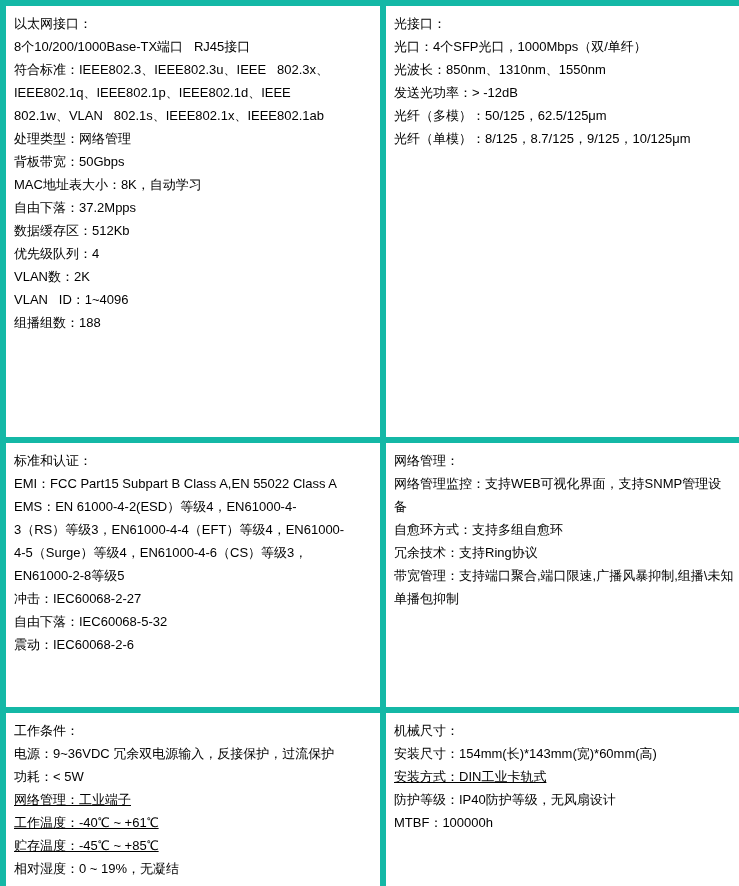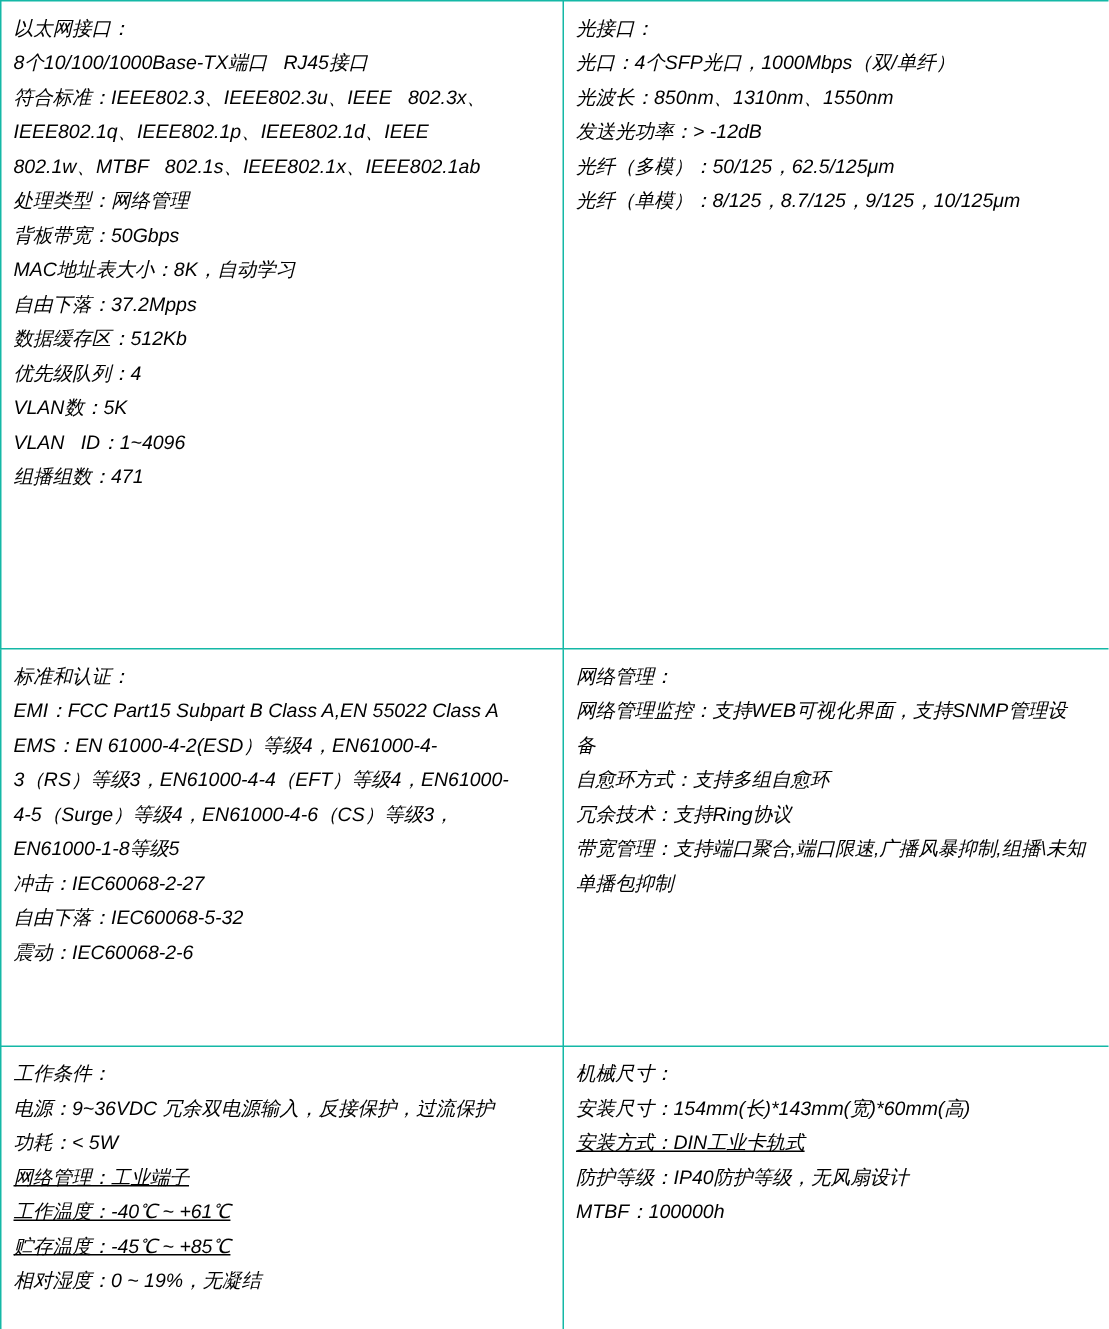--- a/index.html
+++ b/index.html
@@ -14,24 +14,23 @@
     color: #000000;
     font-size: 13px;
   }
   .spec-table {
     width: 735px;
     margin: 0;
     border-collapse: collapse;
     table-layout: fixed;
   }
   .spec-table td {
-    border: 1px solid #14b8a6;
+    border: 6px solid #14b8a6;
     vertical-align: top;
     padding: 6px 8px 10px 8px;
-    font-style: italic;
   }
   .col-left { width: 358px; }
   .col-right { width: 375px; }
   .cell-block {
     display: block;
   }
   .line {
     display: block;
     line-height: 23px;
     font-size: 13px;
@@ -47,33 +46,33 @@
 </style>
 </head>
 <body>
 
 <table class="spec-table">
   <tbody>
     <tr class="row-1">
       <td class="col-left">
         <span class="cell-block">
           <span class="line">以太网接口：</span>
-          <span class="line">8个10/100/1000Base-TX端口   RJ45接口</span>
+          <span class="line">8个10/200/1000Base-TX端口   RJ45接口</span>
           <span class="line">符合标准：IEEE802.3、IEEE802.3u、IEEE   802.3x、</span>
           <span class="line">IEEE802.1q、IEEE802.1p、IEEE802.1d、IEEE</span>
-          <span class="line">802.1w、MTBF   802.1s、IEEE802.1x、IEEE802.1ab</span>
+          <span class="line">802.1w、VLAN   802.1s、IEEE802.1x、IEEE802.1ab</span>
           <span class="line">处理类型：网络管理</span>
           <span class="line">背板带宽：50Gbps</span>
           <span class="line">MAC地址表大小：8K，自动学习</span>
           <span class="line">自由下落：37.2Mpps</span>
           <span class="line">数据缓存区：512Kb</span>
           <span class="line">优先级队列：4</span>
-          <span class="line">VLAN数：5K</span>
+          <span class="line">VLAN数：2K</span>
           <span class="line">VLAN   ID：1~4096</span>
-          <span class="line">组播组数：471</span>
+          <span class="line">组播组数：188</span>
         </span>
       </td>
       <td class="col-right">
         <span class="cell-block">
           <span class="line">光接口：</span>
           <span class="line">光口：4个SFP光口，1000Mbps（双/单纤）</span>
           <span class="line">光波长：850nm、1310nm、1550nm</span>
           <span class="line">发送光功率：&gt; -12dB</span>
           <span class="line">光纤（多模）：50/125，62.5/125μm</span>
           <span class="line">光纤（单模）：8/125，8.7/125，9/125，10/125μm</span>
@@ -81,21 +80,21 @@
       </td>
     </tr>
     <tr class="row-2">
       <td class="col-left">
         <span class="cell-block">
           <span class="line">标准和认证：</span>
           <span class="line">EMI：FCC Part15 Subpart B Class A,EN 55022 Class A</span>
           <span class="line">EMS：EN 61000-4-2(ESD）等级4，EN61000-4-</span>
           <span class="line">3（RS）等级3，EN61000-4-4（EFT）等级4，EN61000-</span>
           <span class="line">4-5（Surge）等级4，EN61000-4-6（CS）等级3，</span>
-          <span class="line">EN61000-1-8等级5</span>
+          <span class="line">EN61000-2-8等级5</span>
           <span class="line">冲击：IEC60068-2-27</span>
           <span class="line">自由下落：IEC60068-5-32</span>
           <span class="line">震动：IEC60068-2-6</span>
         </span>
       </td>
       <td class="col-right">
         <span class="cell-block">
           <span class="line">网络管理：</span>
           <span class="line">网络管理监控：支持WEB可视化界面，支持SNMP管理设</span>
           <span class="line">备</span>

